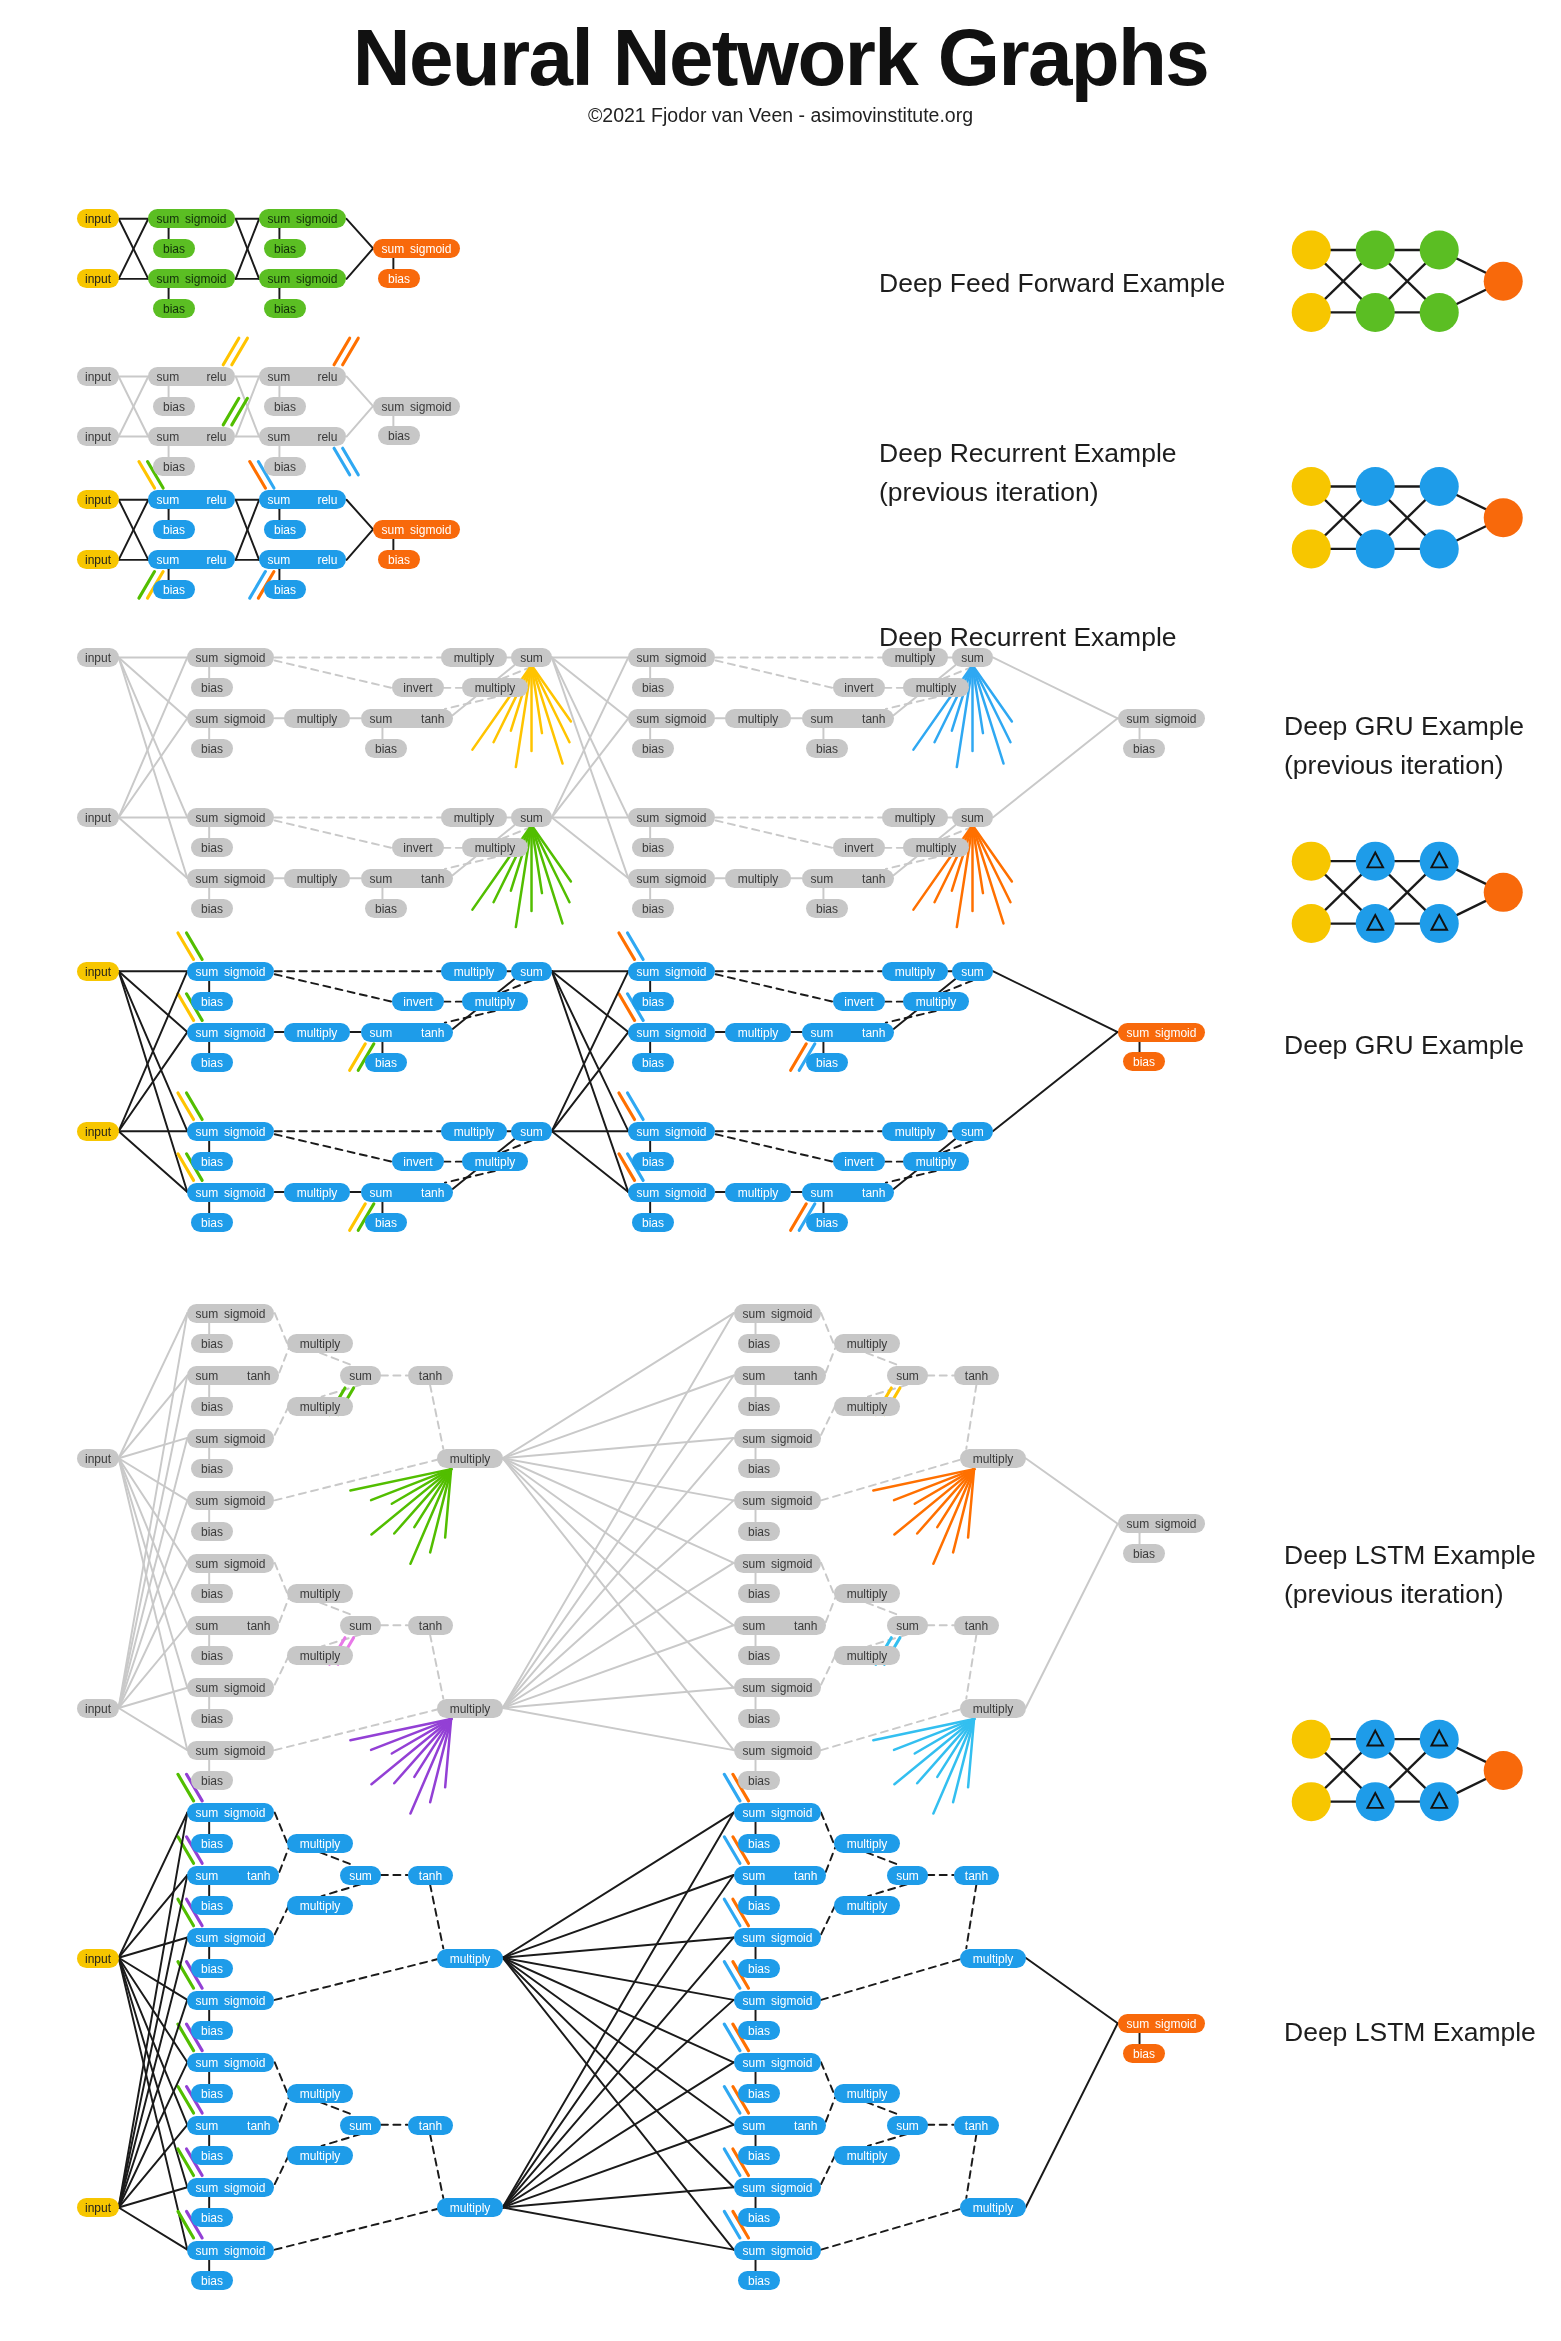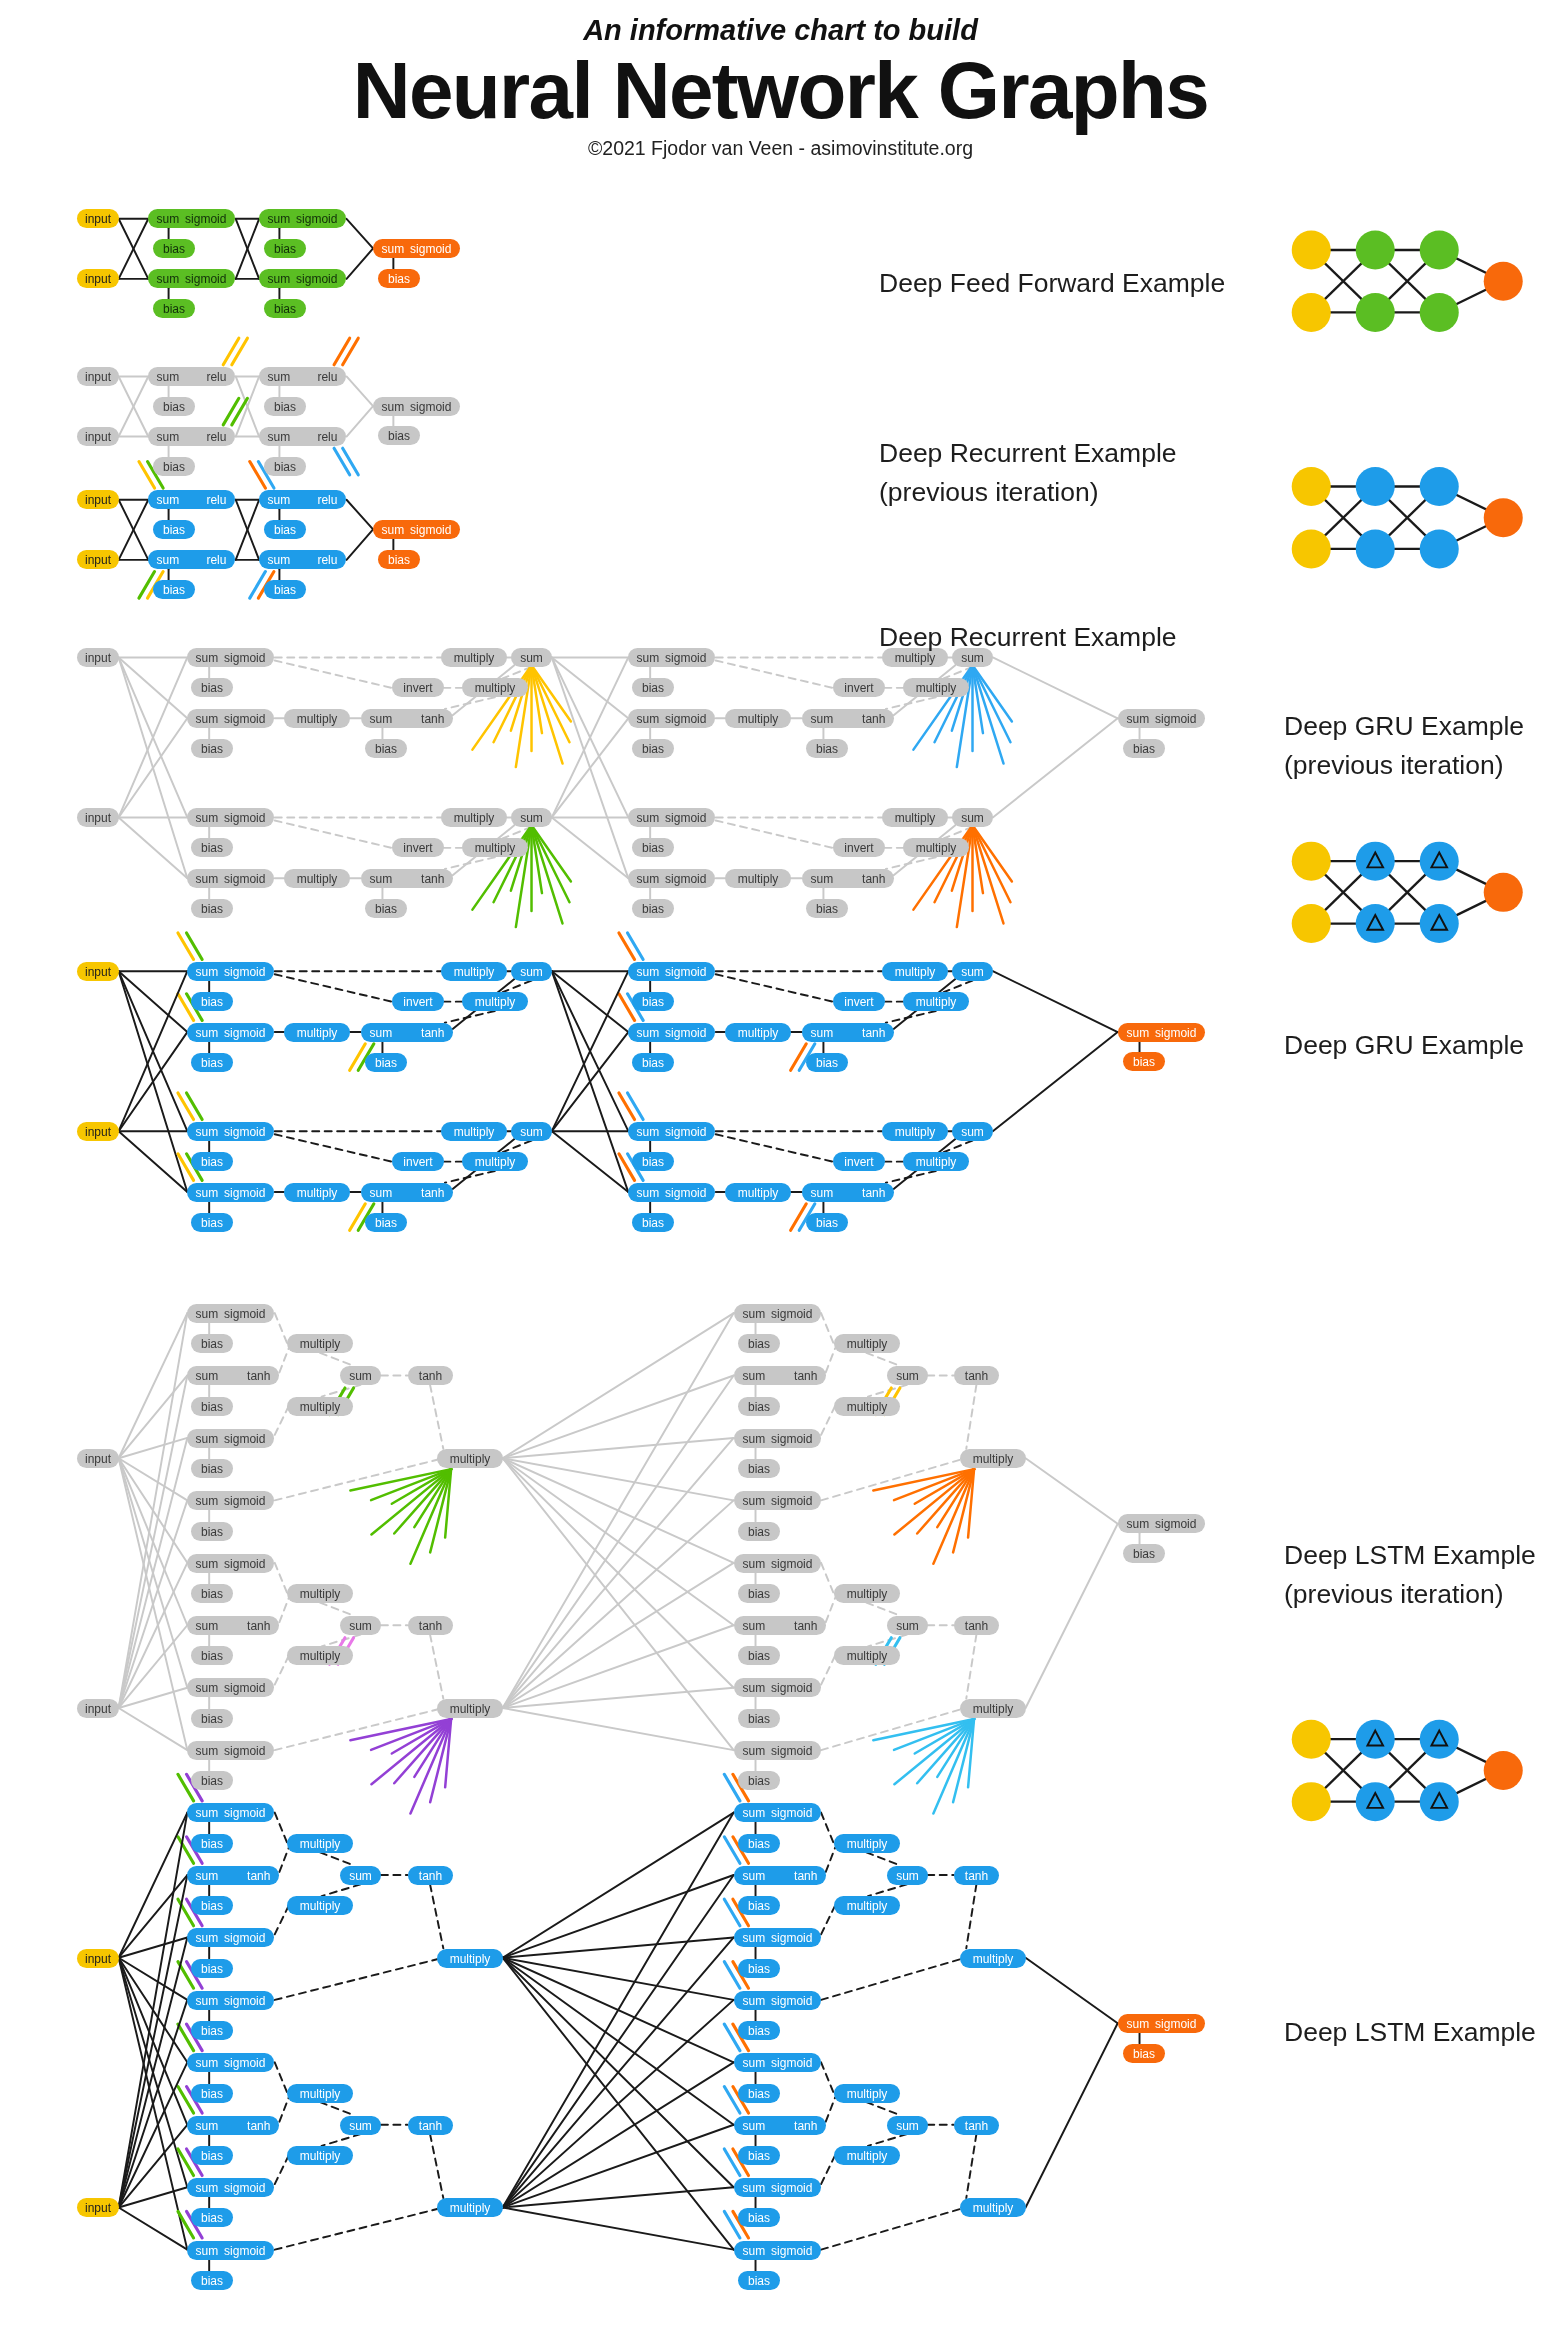--- a/index.html
+++ b/index.html
@@ -603,21 +603,20 @@
         <circle cx="1762" cy="2308" r="25" fill="#1E9CE9"></circle>
         <circle cx="1844" cy="2308" r="25" fill="#1E9CE9"></circle>
         <circle cx="1926" cy="2268" r="25" fill="#F8690B"></circle>
         <polygon points="1762,2217 1772,2236 1752,2236" fill="none" stroke="#111" stroke-width="2.5"></polygon>
         <polygon points="1844,2217 1854,2236 1834,2236" fill="none" stroke="#111" stroke-width="2.5"></polygon>
         <polygon points="1762,2297 1772,2316 1752,2316" fill="none" stroke="#111" stroke-width="2.5"></polygon>
         <polygon points="1844,2297 1854,2316 1834,2316" fill="none" stroke="#111" stroke-width="2.5"></polygon>
       </g>
     </svg>
   <div class="title-wrap">
-    <div class="kicker">An informative chart to build</div>
     <div class="main-title">Neural Network Graphs</div>
     <div class="credit">©2021 Fjodor van Veen - asimovinstitute.org</div>
   </div>
 <div class="section-label" style="left: 879px; top: 264px;">
       <div>Deep Feed Forward Example</div>
     </div>
     <div class="pill p-yellow" style="left: 77px; top: 209px; width: 42px;">
       <span>input</span>
     </div>
     <div class="pill p-green two" style="left: 148px; top: 209px; width: 87px;">

